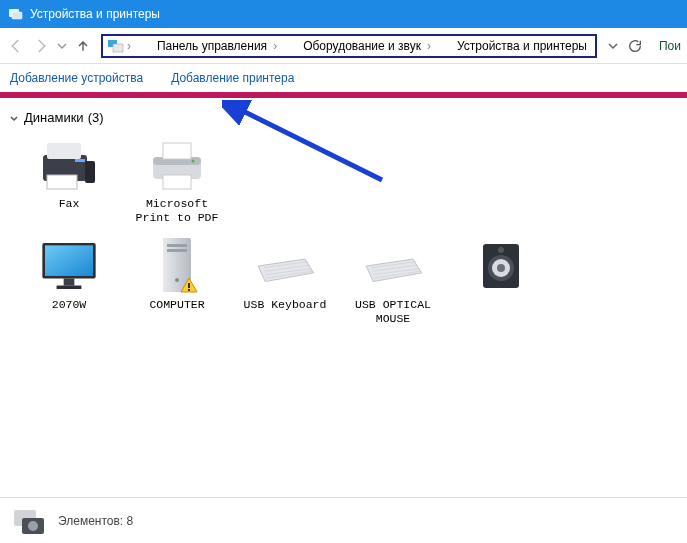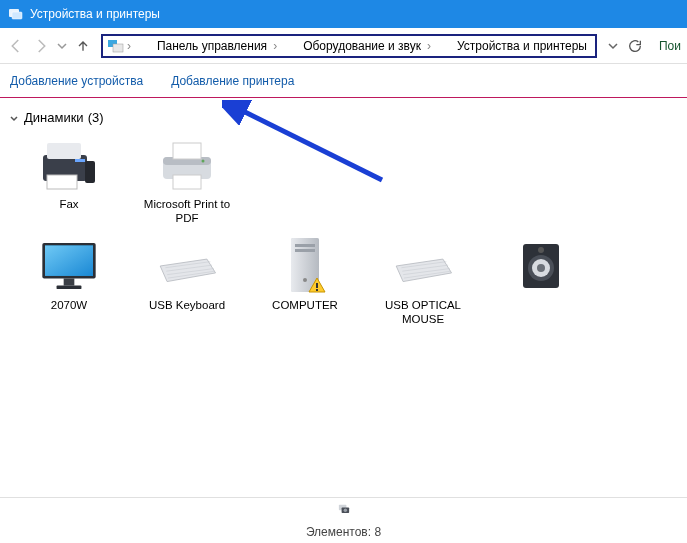--- a/index.html
+++ b/index.html
@@ -9,30 +9,30 @@
   .navbar { height: 36px; border-bottom: 1px solid #e0e0e0; display: flex; align-items: center; padding: 0 6px; gap: 4px; }
   .nav-btn { width: 24px; height: 24px; display: flex; align-items: center; justify-content: center; color: #999; }
   .nav-btn.enabled { color: #333; }
   .chevron-down { width: 16px; height: 24px; display:flex; align-items:center; justify-content:center; color:#999; }
   .addrbox { flex: 1; height: 24px; border: 2px solid #1a237e; display: flex; align-items: center; padding: 0 4px; margin: 0 4px; background:#fff; }
   .addr-icon { width: 18px; height: 18px; }
   .crumb { padding: 0 4px; color: #000; white-space: nowrap; margin-left: 20px; }
   .crumb-sep { color: #888; padding: 0 2px; }
   .refresh-area { display:flex; align-items:center; gap:2px; }
   .search { color:#14532d; padding-left:8px; }
-  .cmdbar { height: 34px; display: flex; align-items: center; padding: 0 10px; gap: 28px; border-bottom: 1px solid #be185d; }
+  .cmdbar { height: 34px; display: flex; align-items: center; padding: 0 10px; gap: 28px; border-bottom: 6px solid #be185d; }
   .cmd { color: #135caa; font-size: 12px; }
   .content { padding: 6px 0 0 8px; height: 400px; overflow: hidden; }
   .group-header { display: flex; align-items: center; gap: 4px; font-size: 13px; color: #000; padding: 6px 0 6px 0; }
   .group-header .chev { color: #555; }
-  .items-row { display: flex; flex-wrap: wrap; gap: 16px; padding-left: 10px; }
+  .items-row { display: flex; flex-wrap: wrap; gap: 6px; padding-left: 10px; font-family: Liberation Mono, monospace; }
   .item { width: 102px; text-align: center; display: flex; flex-direction: column; align-items: center; padding: 6px 2px; }
   .item-label { font-size: 11.5px; color: #000; margin-top: 4px; line-height: 1.25; max-width: 100px; word-wrap: break-word; }
   .icon64 { width: 64px; height: 56px; display:flex; align-items:center; justify-content:center; position:relative; }
-  .statusbar { position:absolute; bottom:0; left:0; right:0; height:46px; border-top:1px solid #e0e0e0; display:flex; align-items:center; padding:4px 10px; gap:10px; background:#fff;flex-direction:column; }
+  .statusbar { position:absolute; bottom:0; left:0; right:0; height:46px; border-top:1px solid #e0e0e0; display:flex; align-items:center; padding:4px 10px; gap:10px; background:#fff; }
   .statusbar .sicon { width:38px; height:38px; }
   .status-text { color:#444; font-size:12px; }
   .arrow-annot { position:absolute; left:222px; top:100px; pointer-events:none; }
   .warn-badge { position:absolute; right:10px; bottom:-2px; }
 </style>
 </head>
 <body>
 
 <div class="titlebar">
   <svg width="16" height="16" viewBox="0 0 16 16">
@@ -160,35 +160,20 @@
             </defs>
           <rect x="30" y="44" width="12" height="8" fill="#3b3f46"></rect>
           <rect x="22" y="52" width="28" height="4" rx="1" fill="#2b2f36"></rect>
         </svg>
       </div>
       <div class="item-label">2070W</div>
     </div>
 
     <div class="item">
       <div class="icon64">
-        <svg width="74" height="56" viewBox="0 0 74 56">
-          <path d="M6 28 L60 20 L70 36 L14 46 Z" fill="#e4e6ea" stroke="#b8bcc2"></path>
-          <g stroke="#c4c8ce" stroke-width="0.6">
-            <line x1="12" y1="30" x2="64" y2="23"></line>
-              <line x1="13" y1="34" x2="66" y2="27"></line>
-            <line x1="14" y1="38" x2="68" y2="31"></line>
-              <line x1="15" y1="42" x2="69" y2="34"></line>
-          </g>
-        </svg>
-      </div>
-      <div class="item-label">USB Keyboard</div>
-    </div>
-
-    <div class="item">
-      <div class="icon64">
         <svg width="56" height="60" viewBox="0 0 56 60">
           <rect x="14" y="2" width="28" height="54" rx="2" fill="#d0d4d9"></rect>
           <rect x="14" y="2" width="28" height="54" rx="2" fill="url(#tg)"></rect>
           <defs>
               <linearGradient id="tg" x1="0" y1="0" x2="1" y2="0">
             <stop offset="0" stop-color="#e8eaee"></stop>
                 <stop offset="1" stop-color="#b5bac1"></stop>
           </linearGradient>
             </defs>
           <rect x="18" y="8" width="20" height="3" fill="#9aa0a8"></rect>
@@ -209,20 +194,35 @@
         <svg width="74" height="56" viewBox="0 0 74 56">
           <path d="M6 28 L60 20 L70 36 L14 46 Z" fill="#e4e6ea" stroke="#b8bcc2"></path>
           <g stroke="#c4c8ce" stroke-width="0.6">
             <line x1="12" y1="30" x2="64" y2="23"></line>
               <line x1="13" y1="34" x2="66" y2="27"></line>
             <line x1="14" y1="38" x2="68" y2="31"></line>
               <line x1="15" y1="42" x2="69" y2="34"></line>
           </g>
         </svg>
       </div>
+      <div class="item-label">USB Keyboard</div>
+    </div>
+
+    <div class="item">
+      <div class="icon64">
+        <svg width="74" height="56" viewBox="0 0 74 56">
+          <path d="M6 28 L60 20 L70 36 L14 46 Z" fill="#e4e6ea" stroke="#b8bcc2"></path>
+          <g stroke="#c4c8ce" stroke-width="0.6">
+            <line x1="12" y1="30" x2="64" y2="23"></line>
+              <line x1="13" y1="34" x2="66" y2="27"></line>
+            <line x1="14" y1="38" x2="68" y2="31"></line>
+              <line x1="15" y1="42" x2="69" y2="34"></line>
+          </g>
+        </svg>
+      </div>
       <div class="item-label">USB OPTICAL MOUSE</div>
     </div>
 
     <div class="item">
       <div class="icon64">
         <svg width="56" height="56" viewBox="0 0 56 56">
           <rect x="10" y="6" width="36" height="44" rx="3" fill="#2d3138"></rect>
           <circle cx="28" cy="30" r="13" fill="#4a4f58"></circle>
           <circle cx="28" cy="30" r="9" fill="#d8dbe0"></circle>
           <circle cx="28" cy="30" r="4" fill="#6b7078"></circle>

